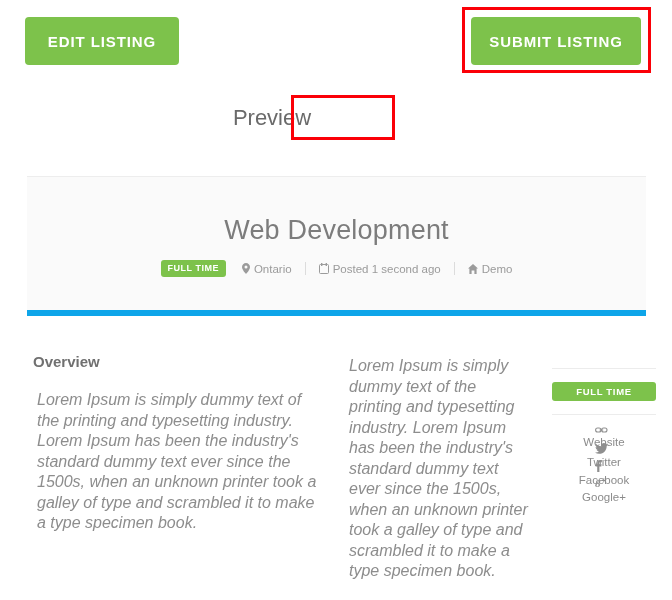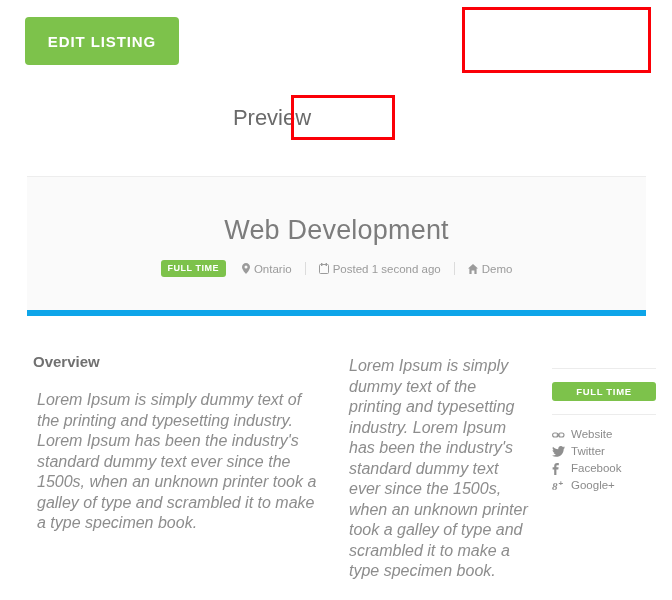--- a/index.html
+++ b/index.html
@@ -216,20 +216,21 @@
   .social-list {
     list-style: none;
     margin: 11px 0 0 0;
     padding: 0;
   }
   .social-list li {
     display: flex;
     align-items: center;
     height: 17px;
     margin-bottom: 0px;
+    flex-direction: column;
   }
   .social-ico {
     width: 14px;
     display: inline-flex;
     justify-content: flex-start;
     align-items: center;
     color: #8f8f8f;
     font-size: 11px;
     margin-right: 5px;
   }
@@ -238,20 +239,21 @@
     color: #8b8b8b;
     line-height: 17px;
   }
 </style>
 </head>
 <body>
 
 <div class="action-bar">
   <button class="btn-green" id="edit-listing-button">EDIT LISTING</button>
 
+  <button class="btn-green" id="submit-listing-button">SUBMIT LISTING</button>
 
   <div class="redbox" id="submit-listing-highlight"></div>
 </div>
 
 <h1 id="preview-heading">Preview</h1>
 <div class="redbox" id="preview-highlight"></div>
 
 <div class="job-header">
   <h2 class="job-title">Web Development</h2>
 

